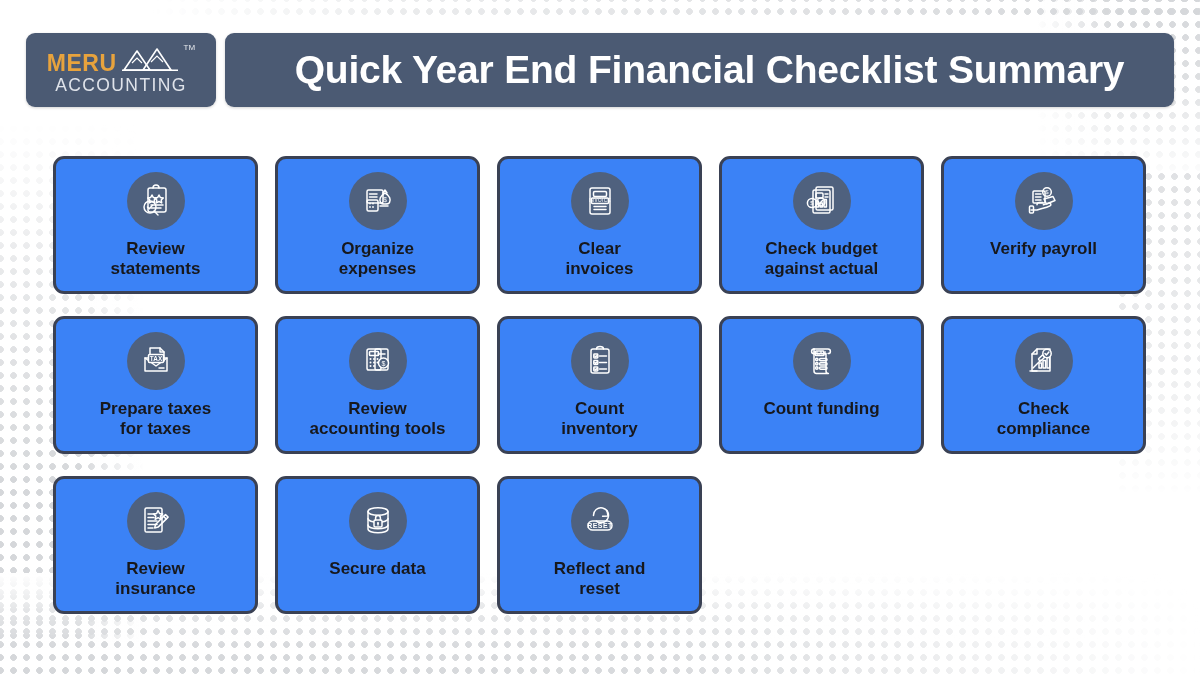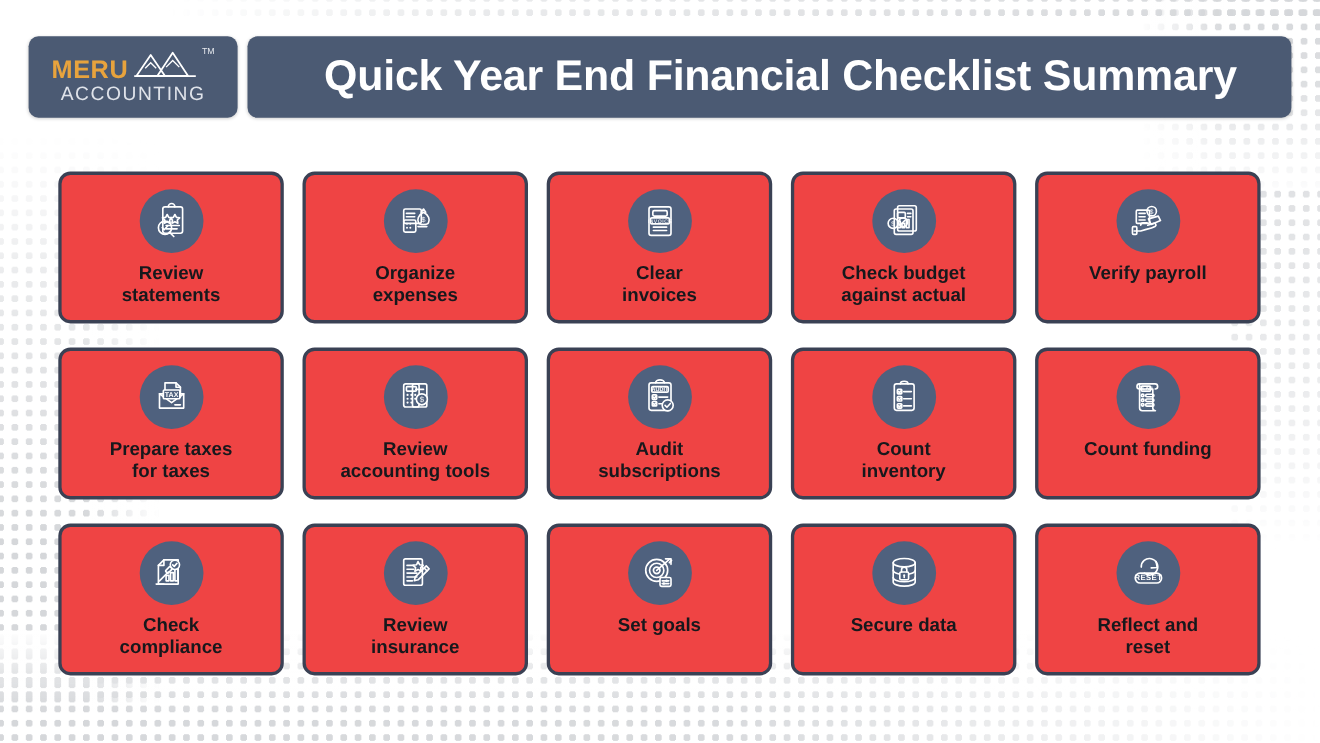--- a/index.html
+++ b/index.html
@@ -144,21 +144,21 @@
     left: 53px; top: 156px;
     width: 1094px;
     display: grid;
     grid-template-columns: repeat(5, 205px);
     grid-template-rows: repeat(3, 138px);
     column-gap: 17px;
     row-gap: 22px;
   }
 
   .card {
-    background: #ef4444;
+    background: #3b82f6;
     border: 3px solid #3a4154;
     border-radius: 11px;
     display: flex;
     flex-direction: column;
     align-items: center;
     justify-content: flex-start;
     padding-top: 13px;
     overflow: hidden;
   }
 
@@ -341,40 +341,20 @@
       <circle cx="24.5" cy="21" r="5" fill="#4f617e" stroke="#ffffff" stroke-width="1.5"></circle>
       <text x="24.5" y="23.6" font-size="7" font-family="Liberation Sans, sans-serif" fill="#ffffff" text-anchor="middle">$</text>
     </svg>
       </div>
       <div class="card-label">Review
 accounting tools</div>
     </div>
     <div class="card">
       <div class="icon-circle">
         <svg width="38" height="38" viewBox="0 0 38 38">
-      <rect x="9" y="6" width="20" height="25" rx="2" stroke="#ffffff" fill="none" stroke-width="1.5" stroke-linecap="round" stroke-linejoin="round"></rect>
-      <path d="M15 6 a4 2.6 0 0 1 8 0" stroke="#ffffff" fill="none" stroke-width="1.5" stroke-linecap="round" stroke-linejoin="round"></path>
-      <rect x="11.5" y="9.5" width="15" height="5" rx="1" stroke="#ffffff" fill="none" stroke-width="1.5" stroke-linecap="round" stroke-linejoin="round"></rect>
-      <text x="19" y="13.7" font-size="5" font-weight="bold" font-family="Liberation Sans, sans-serif" fill="#ffffff" text-anchor="middle">AUDIT</text>
-      <rect x="12" y="17" width="4" height="4" rx=".7" stroke="#ffffff" fill="none" stroke-width="1.5" stroke-linecap="round" stroke-linejoin="round"></rect>
-      <path d="M13 19 l.9 .9 1.7-1.8" stroke="#ffffff" fill="none" stroke-width="1.5" stroke-linecap="round" stroke-linejoin="round"></path>
-      <line x1="18" y1="19" x2="26" y2="19" stroke="#ffffff" fill="none" stroke-width="1.5" stroke-linecap="round" stroke-linejoin="round"></line>
-      <rect x="12" y="23" width="4" height="4" rx=".7" stroke="#ffffff" fill="none" stroke-width="1.5" stroke-linecap="round" stroke-linejoin="round"></rect>
-      <path d="M13 25 l.9 .9 1.7-1.8" stroke="#ffffff" fill="none" stroke-width="1.5" stroke-linecap="round" stroke-linejoin="round"></path>
-      <line x1="18" y1="25" x2="24" y2="25" stroke="#ffffff" fill="none" stroke-width="1.5" stroke-linecap="round" stroke-linejoin="round"></line>
-      <circle cx="26" cy="26.5" r="5" fill="#4f617e" stroke="#ffffff" stroke-width="1.5"></circle>
-      <path d="M23.6 26.5 l1.7 1.7 3.1-3.4" stroke="#ffffff" fill="none" stroke-width="1.5" stroke-linecap="round" stroke-linejoin="round"></path>
-    </svg>
-      </div>
-      <div class="card-label">Audit
-subscriptions</div>
-    </div>
-    <div class="card">
-      <div class="icon-circle">
-        <svg width="38" height="38" viewBox="0 0 38 38">
       <rect x="10" y="7" width="18" height="24" rx="2" stroke="#ffffff" fill="none" stroke-width="1.5" stroke-linecap="round" stroke-linejoin="round"></rect>
       <path d="M15.5 7 a3.5 2.4 0 0 1 7 0" stroke="#ffffff" fill="none" stroke-width="1.5" stroke-linecap="round" stroke-linejoin="round"></path>
       <rect x="12.8" y="12" width="4" height="4" rx=".7" stroke="#ffffff" fill="none" stroke-width="1.5" stroke-linecap="round" stroke-linejoin="round"></rect>
       <path d="M13.8 14 l.9 .9 1.7-1.8" stroke="#ffffff" fill="none" stroke-width="1.5" stroke-linecap="round" stroke-linejoin="round"></path>
       <line x1="18.5" y1="14" x2="25.5" y2="14" stroke="#ffffff" fill="none" stroke-width="1.5" stroke-linecap="round" stroke-linejoin="round"></line>
       <rect x="12.8" y="18.5" width="4" height="4" rx=".7" stroke="#ffffff" fill="none" stroke-width="1.5" stroke-linecap="round" stroke-linejoin="round"></rect>
       <path d="M13.8 20.5 l.9 .9 1.7-1.8" stroke="#ffffff" fill="none" stroke-width="1.5" stroke-linecap="round" stroke-linejoin="round"></path>
       <line x1="18.5" y1="20.5" x2="25.5" y2="20.5" stroke="#ffffff" fill="none" stroke-width="1.5" stroke-linecap="round" stroke-linejoin="round"></line>
       <rect x="12.8" y="25" width="4" height="4" rx=".7" stroke="#ffffff" fill="none" stroke-width="1.5" stroke-linecap="round" stroke-linejoin="round"></rect>
       <path d="M13.8 27 l.9 .9 1.7-1.8" stroke="#ffffff" fill="none" stroke-width="1.5" stroke-linecap="round" stroke-linejoin="round"></path>
@@ -433,38 +413,20 @@
       <path d="M28.5 12.5 l2.6 2.6 -10 10 -3.4 .8 .8-3.4z" stroke="#ffffff" fill="none" stroke-width="1.5" stroke-linecap="round" stroke-linejoin="round"></path>
       <line x1="26.6" y1="14.4" x2="29.2" y2="17" stroke="#ffffff" fill="none" stroke-width="1.5" stroke-linecap="round" stroke-linejoin="round"></line>
     </svg>
       </div>
       <div class="card-label">Review
 insurance</div>
     </div>
     <div class="card">
       <div class="icon-circle">
         <svg width="38" height="38" viewBox="0 0 38 38">
-      <circle cx="16" cy="16.5" r="10" stroke="#ffffff" fill="none" stroke-width="1.5" stroke-linecap="round" stroke-linejoin="round"></circle>
-      <circle cx="16" cy="16.5" r="6.5" stroke="#ffffff" fill="none" stroke-width="1.5" stroke-linecap="round" stroke-linejoin="round"></circle>
-      <circle cx="16" cy="16.5" r="3" stroke="#ffffff" fill="none" stroke-width="1.5" stroke-linecap="round" stroke-linejoin="round"></circle>
-      <line x1="16" y1="16.5" x2="28" y2="6" stroke="#ffffff" fill="none" stroke-width="1.5" stroke-linecap="round" stroke-linejoin="round"></line>
-      <path d="M24 6 h5 v5" stroke="#ffffff" fill="none" stroke-width="1.5" stroke-linecap="round" stroke-linejoin="round"></path>
-      <path d="M27.5 9.5 l2 -2" stroke="#ffffff" fill="none" stroke-width="1.5" stroke-linecap="round" stroke-linejoin="round"></path>
-      <rect x="19" y="23" width="10" height="8" rx="1.4" fill="#4f617e" stroke="#ffffff" stroke-width="1.5"></rect>
-      <line x1="21" y1="26" x2="27" y2="26" stroke="#ffffff" fill="none" stroke-width="1.5" stroke-linecap="round" stroke-linejoin="round"></line>
-      <line x1="21" y1="28.5" x2="27" y2="28.5" stroke="#ffffff" fill="none" stroke-width="1.5" stroke-linecap="round" stroke-linejoin="round"></line>
-      <circle cx="25" cy="26" r="1.1" fill="#fff" stroke="none"></circle>
-      <circle cx="22.5" cy="28.5" r="1.1" fill="#fff" stroke="none"></circle>
-    </svg>
-      </div>
-      <div class="card-label">Set goals</div>
-    </div>
-    <div class="card">
-      <div class="icon-circle">
-        <svg width="38" height="38" viewBox="0 0 38 38">
       <ellipse cx="19" cy="9.5" rx="10" ry="3.8" stroke="#ffffff" fill="none" stroke-width="1.5" stroke-linecap="round" stroke-linejoin="round"></ellipse>
       <path d="M9 9.5 v17.5 c0 2.1 4.5 3.8 10 3.8 s10-1.7 10-3.8 V9.5" stroke="#ffffff" fill="none" stroke-width="1.5" stroke-linecap="round" stroke-linejoin="round"></path>
       <path d="M9 16.5 c0 2.1 4.5 3.8 10 3.8 s10-1.7 10-3.8" stroke="#ffffff" fill="none" stroke-width="1.5" stroke-linecap="round" stroke-linejoin="round"></path>
       <path d="M9 23 c0 2.1 4.5 3.8 10 3.8 s10-1.7 10-3.8" stroke="#ffffff" fill="none" stroke-width="1.5" stroke-linecap="round" stroke-linejoin="round"></path>
       <rect x="15" y="18" width="8" height="7" rx="1.2" fill="#4f617e" stroke="#ffffff" stroke-width="1.5"></rect>
       <path d="M16.6 18 v-2 a2.4 2.4 0 0 1 4.8 0 v2" stroke="#ffffff" fill="none" stroke-width="1.5" stroke-linecap="round" stroke-linejoin="round"></path>
       <circle cx="19" cy="21" r="1" fill="#fff" stroke="none"></circle>
       <line x1="19" y1="21.5" x2="19" y2="23" stroke="#ffffff" fill="none" stroke-width="1.5" stroke-linecap="round" stroke-linejoin="round"></line>
     </svg>
       </div>

